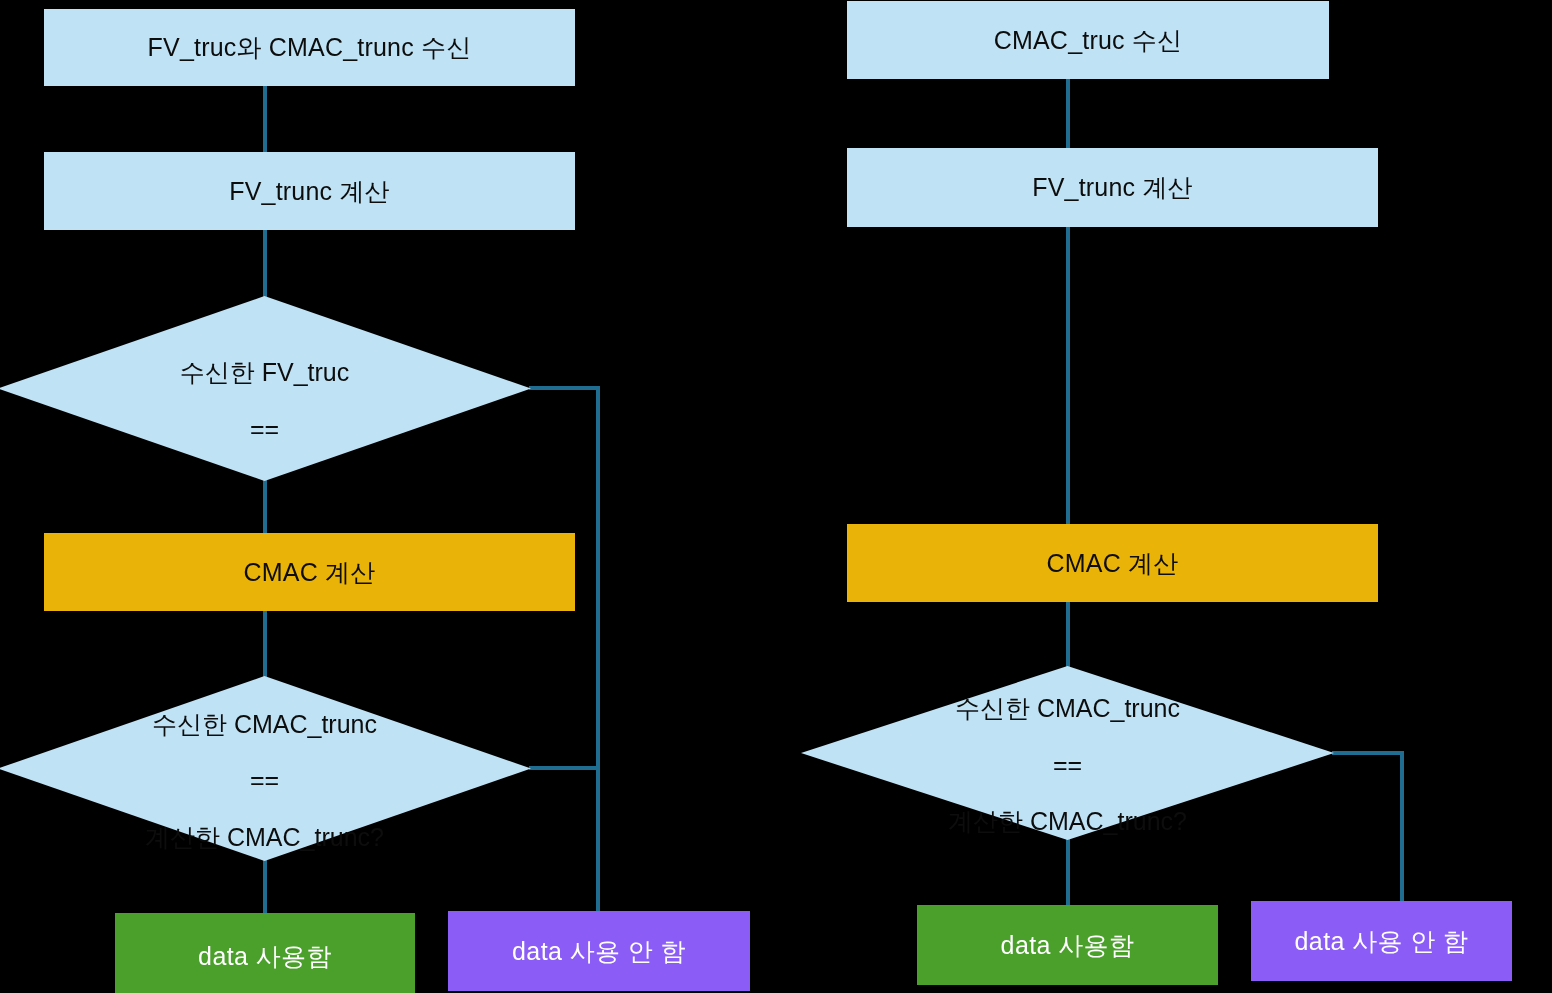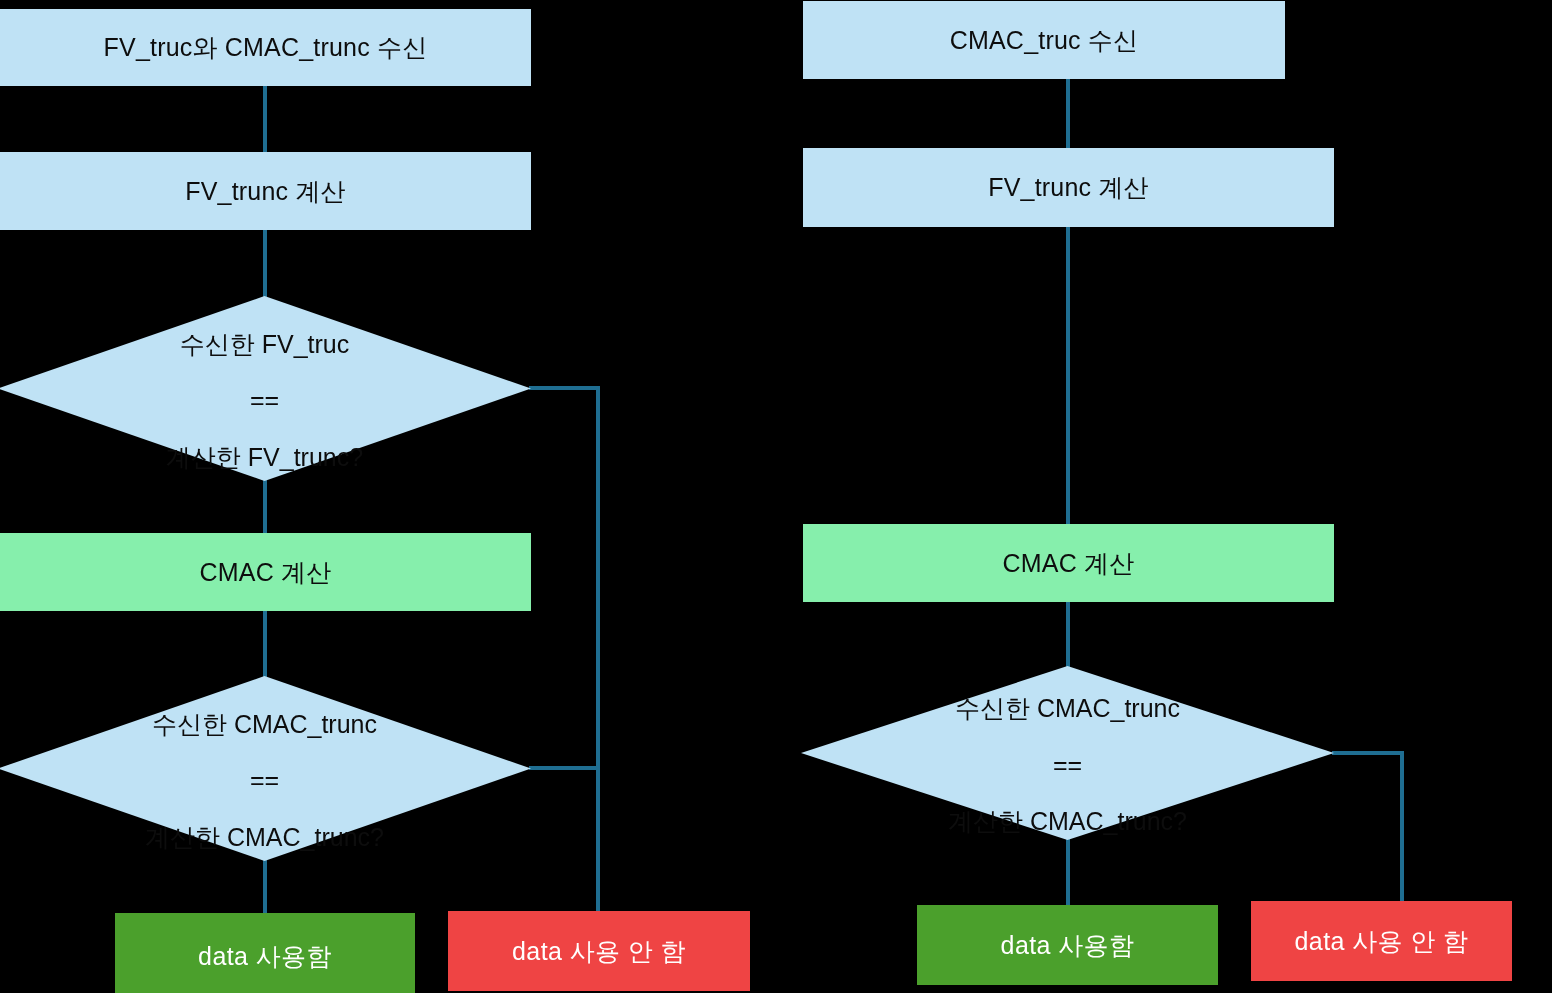--- a/index.html
+++ b/index.html
@@ -25,30 +25,31 @@
     align-items: center;
     justify-content: center;
     text-align: center;
     line-height: 1.32;
     white-space: pre-line;
   }
   .proc {
     font-size: 25px;
     color: #0d0d0d;
     letter-spacing: 0.2px;
+    margin-left: 44px;
   }
   .proc.blue  { background: #bfe2f5; }
-  .proc.orange{ background: #86efac; }
+  .proc.orange{ background: #eab308; }
   .terminal {
     font-size: 25px;
     color: #ffffff;
     letter-spacing: 0.4px;
   }
   .terminal.green { background: #4ba02c; }
-  .terminal.red   { background: #ef4444; }
+  .terminal.red   { background: #8b5cf6; }
 
   .diamond {
     position: absolute;
   }
   .diamond svg { display: block; }
   .diamond .dlabel {
     position: absolute;
     left: 0; top: 0;
     width: 100%; height: 100%;
     display: flex;
@@ -89,21 +90,20 @@
 
   <div class="node proc blue" style="left:0px; top:152px; width:531px; height:78px;">FV_trunc 계산</div>
 
   <div class="diamond" style="left:-2px; top:296px; width:533px; height:185px;">
     <svg width="533" height="185" viewBox="0 0 533 185">
       <polygon points="266.5,0 533,92.5 266.5,185 0,92.5" fill="#bfe2f5"></polygon>
     </svg>
     <div class="dlabel">
       <span>수신한 FV_truc</span>
       <span>==</span>
-      <span>계산한 FV_trunc?</span>
     </div>
   </div>
 
   <div class="node proc orange" style="left:0px; top:533px; width:531px; height:78px;">CMAC 계산</div>
 
   <div class="diamond" style="left:-2px; top:676px; width:533px; height:185px;">
     <svg width="533" height="185" viewBox="0 0 533 185">
       <polygon points="266.5,0 533,92.5 266.5,185 0,92.5" fill="#bfe2f5"></polygon>
     </svg>
     <div class="dlabel">

